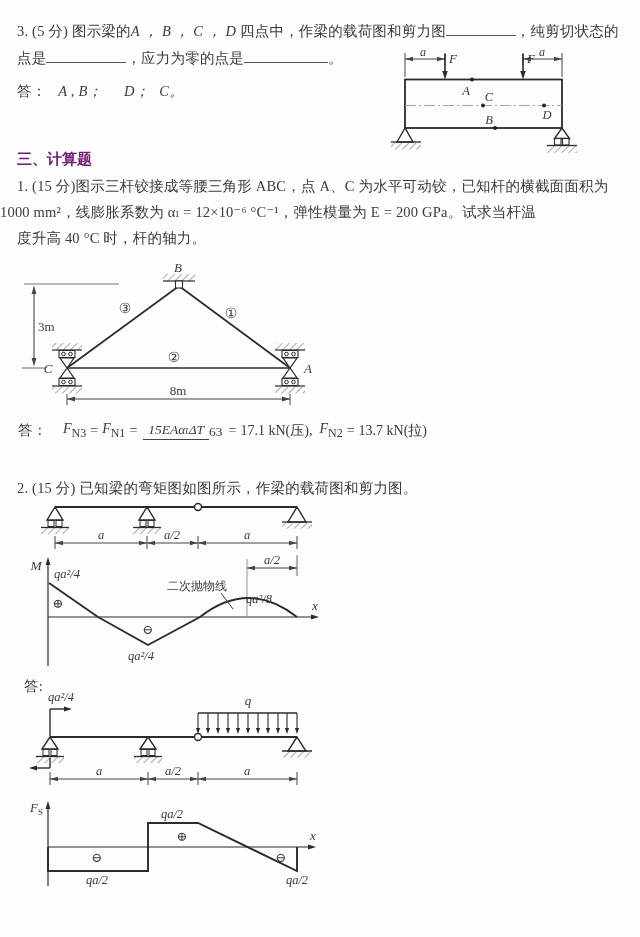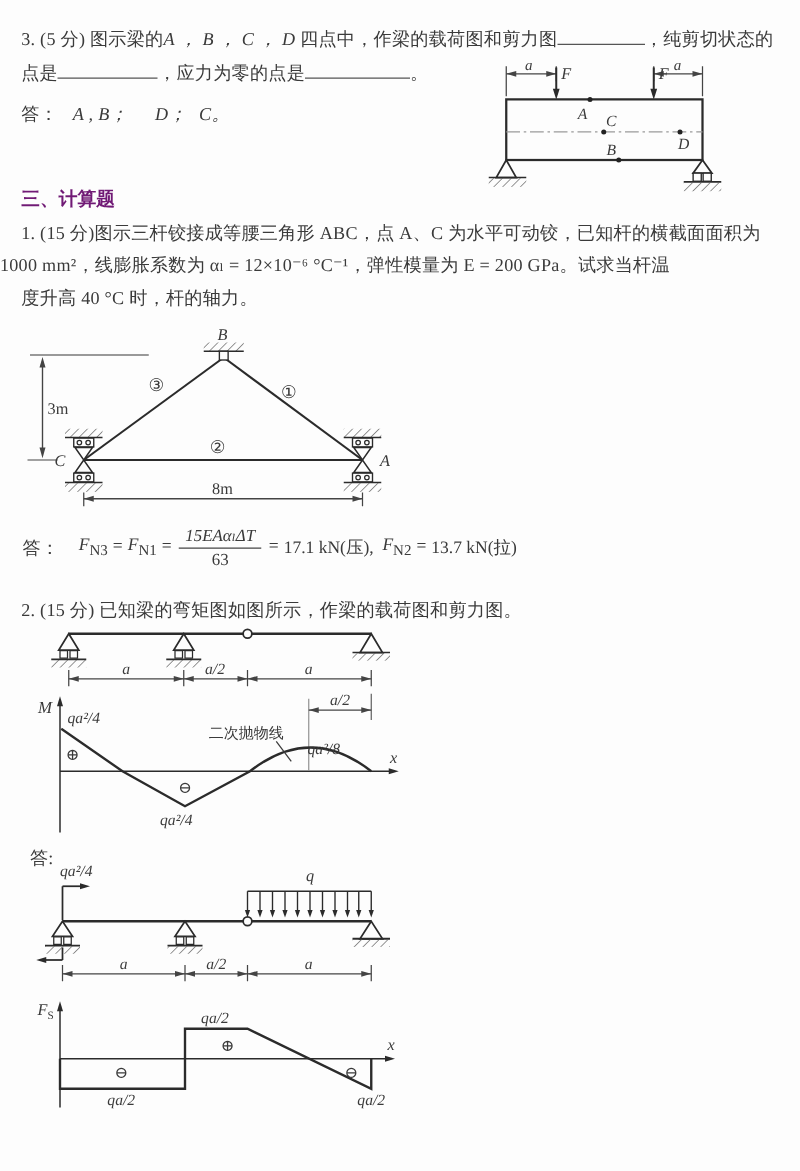--- a/index.html
+++ b/index.html
@@ -11,21 +11,21 @@
   .abs{position:absolute;white-space:nowrap;}
   .cn{font-size:14.5px;letter-spacing:.2px;}
   .it{font-style:italic;}
   .heading{font-family:"Liberation Sans","DejaVu Sans",sans-serif;font-weight:bold;font-size:15px;color:#701a75;}
   .blank{display:inline-block;border-bottom:1px solid #555;height:13px;vertical-align:baseline;}
   sub{font-size:12px;}
   .mathline{display:flex;align-items:center;font-size:14px;}
   .mathline .pre{margin-right:16px;font-size:14.5px;}
   .mvar{font-style:italic;}
   .op{margin:0 4px;}
-  .frac{display:inline-flex;flex-direction:column;align-items:center;line-height:1.15;font-size:13.5px;margin:0 2px;}
+  .frac{display:inline-flex;flex-direction:row;align-items:center;line-height:1.15;font-size:13.5px;margin:0 2px;}
   .frac .num{border-bottom:1.1px solid #444;padding:0 5px 1px 5px;font-style:italic;}
   .frac .den{padding-top:1px;}
   svg{position:absolute;overflow:visible;}
   svg text{fill:#3a3a3a;font-family:"Liberation Serif","DejaVu Serif",serif;}
   .sv-it{font-style:italic;}
 </style>
 </head>
 <body>
 
 <div class="abs cn" style="left:17px;top:22px;">

